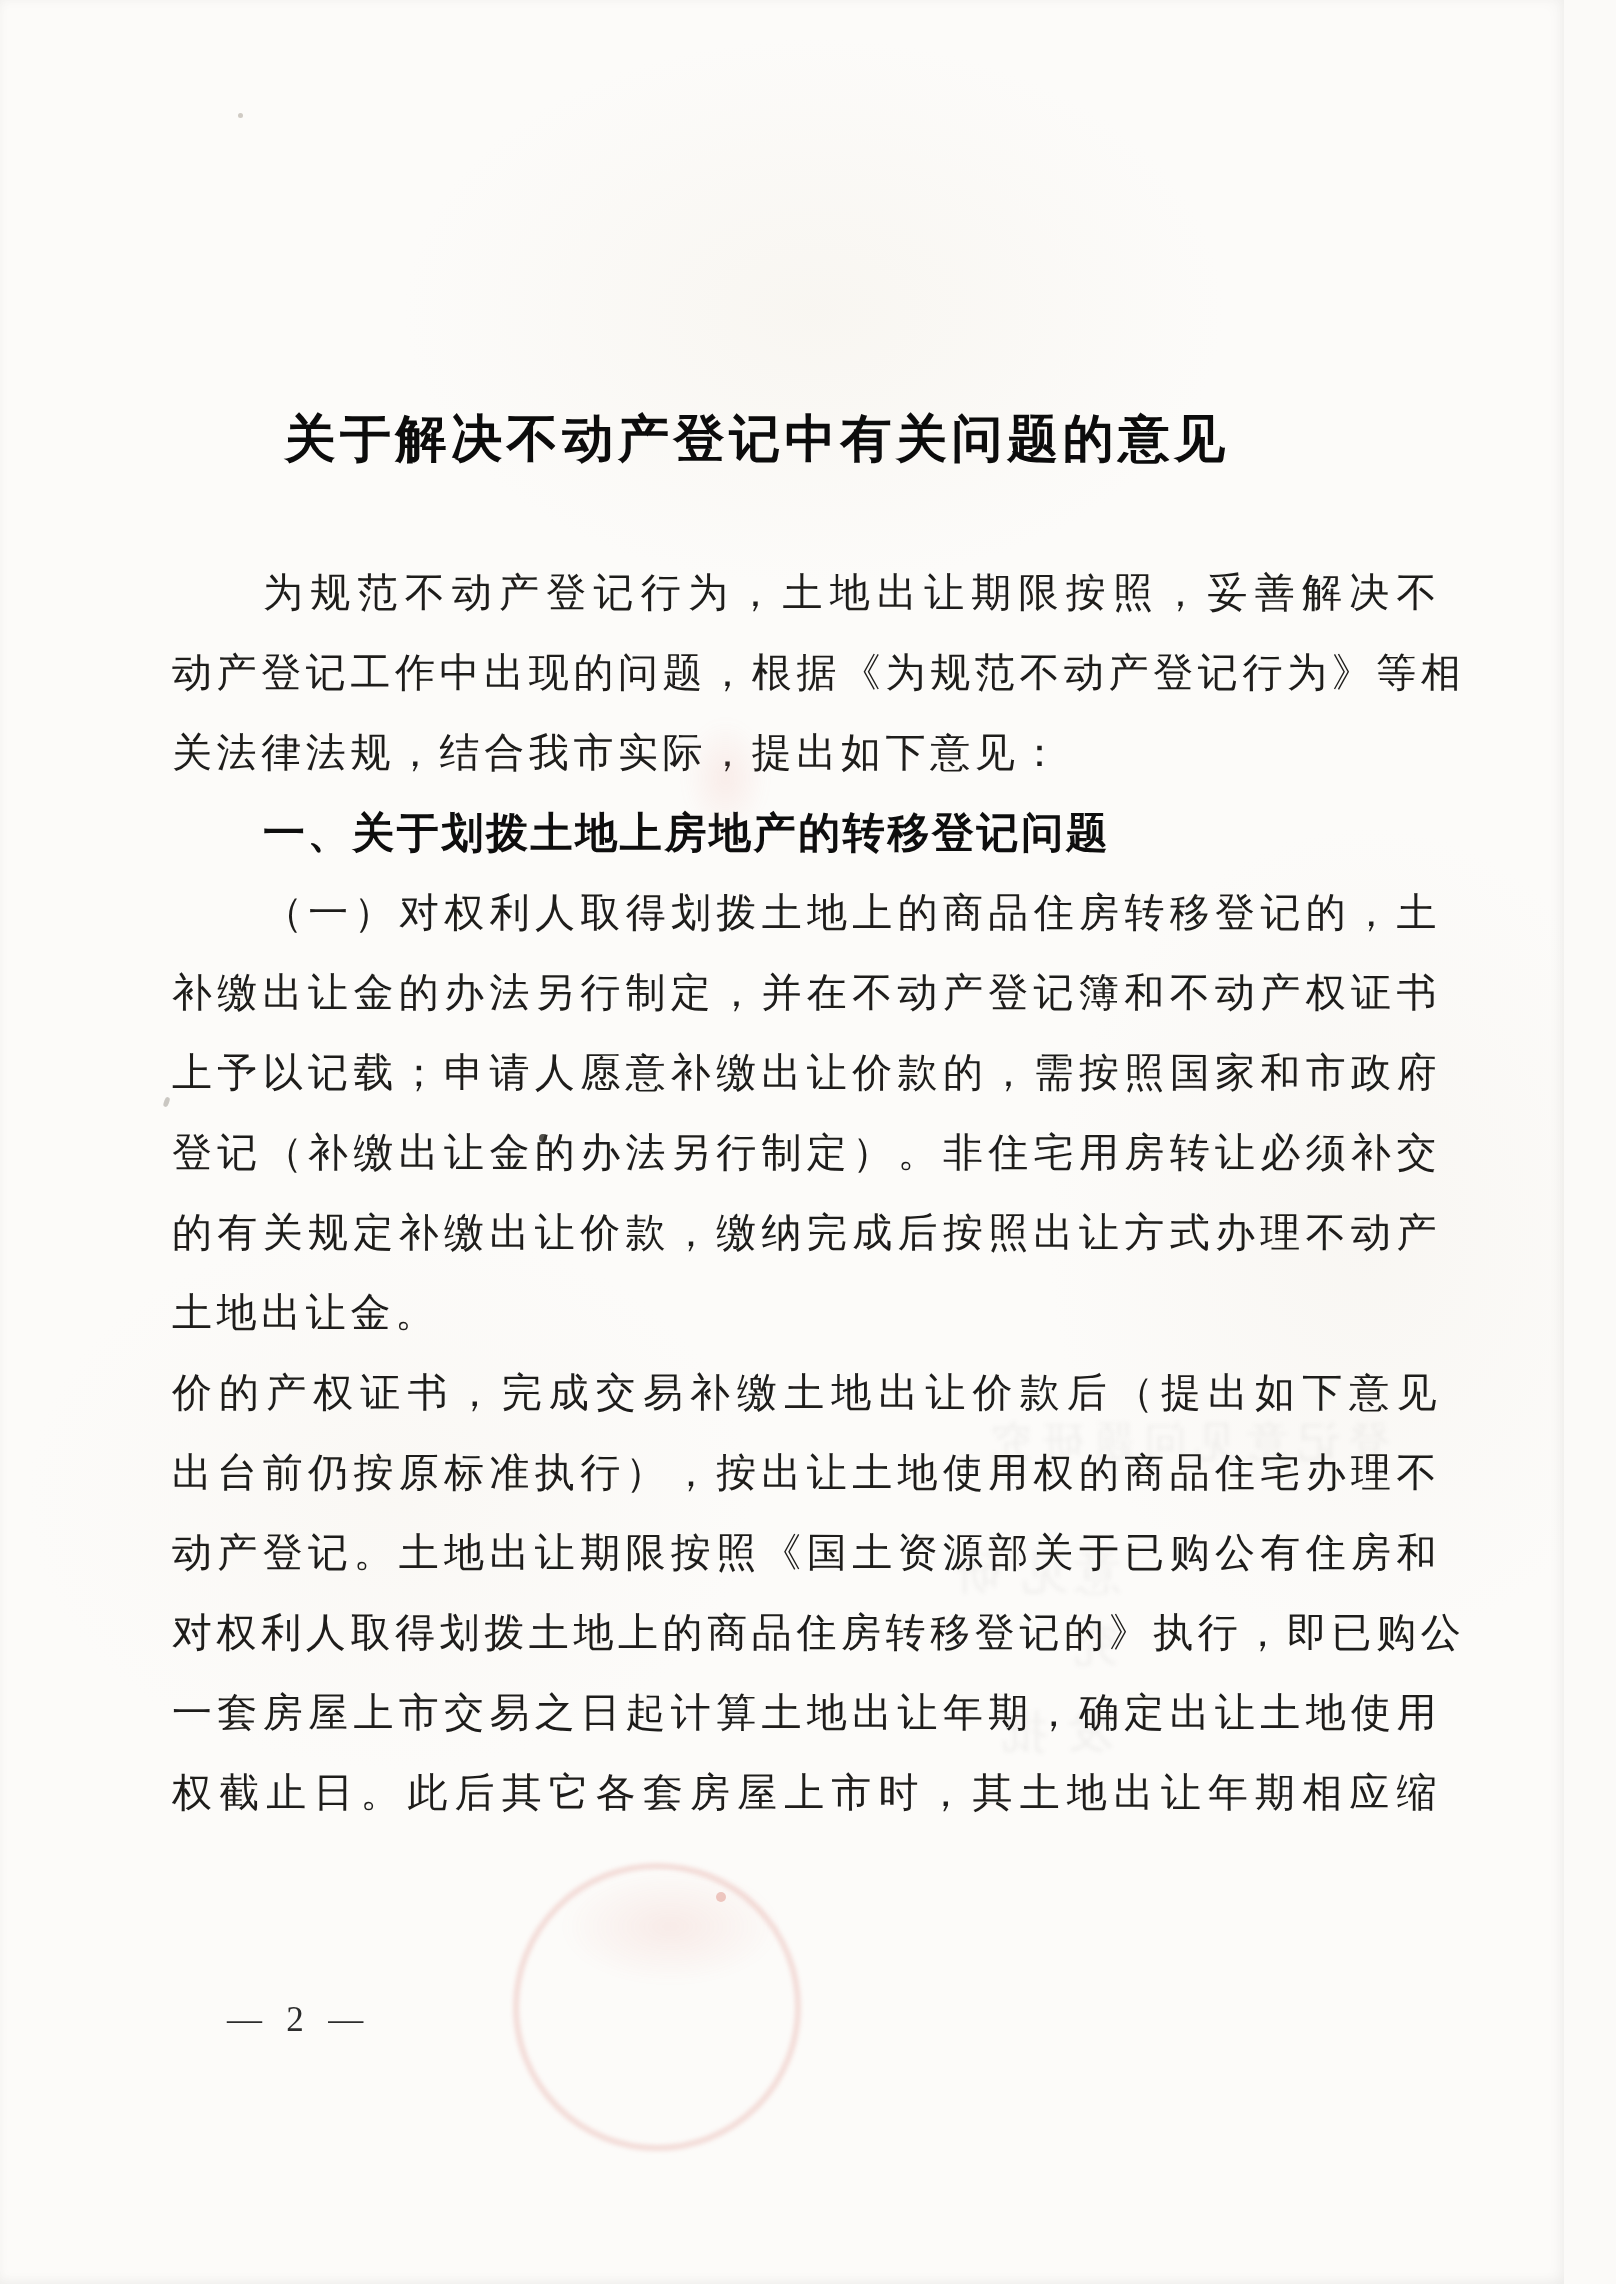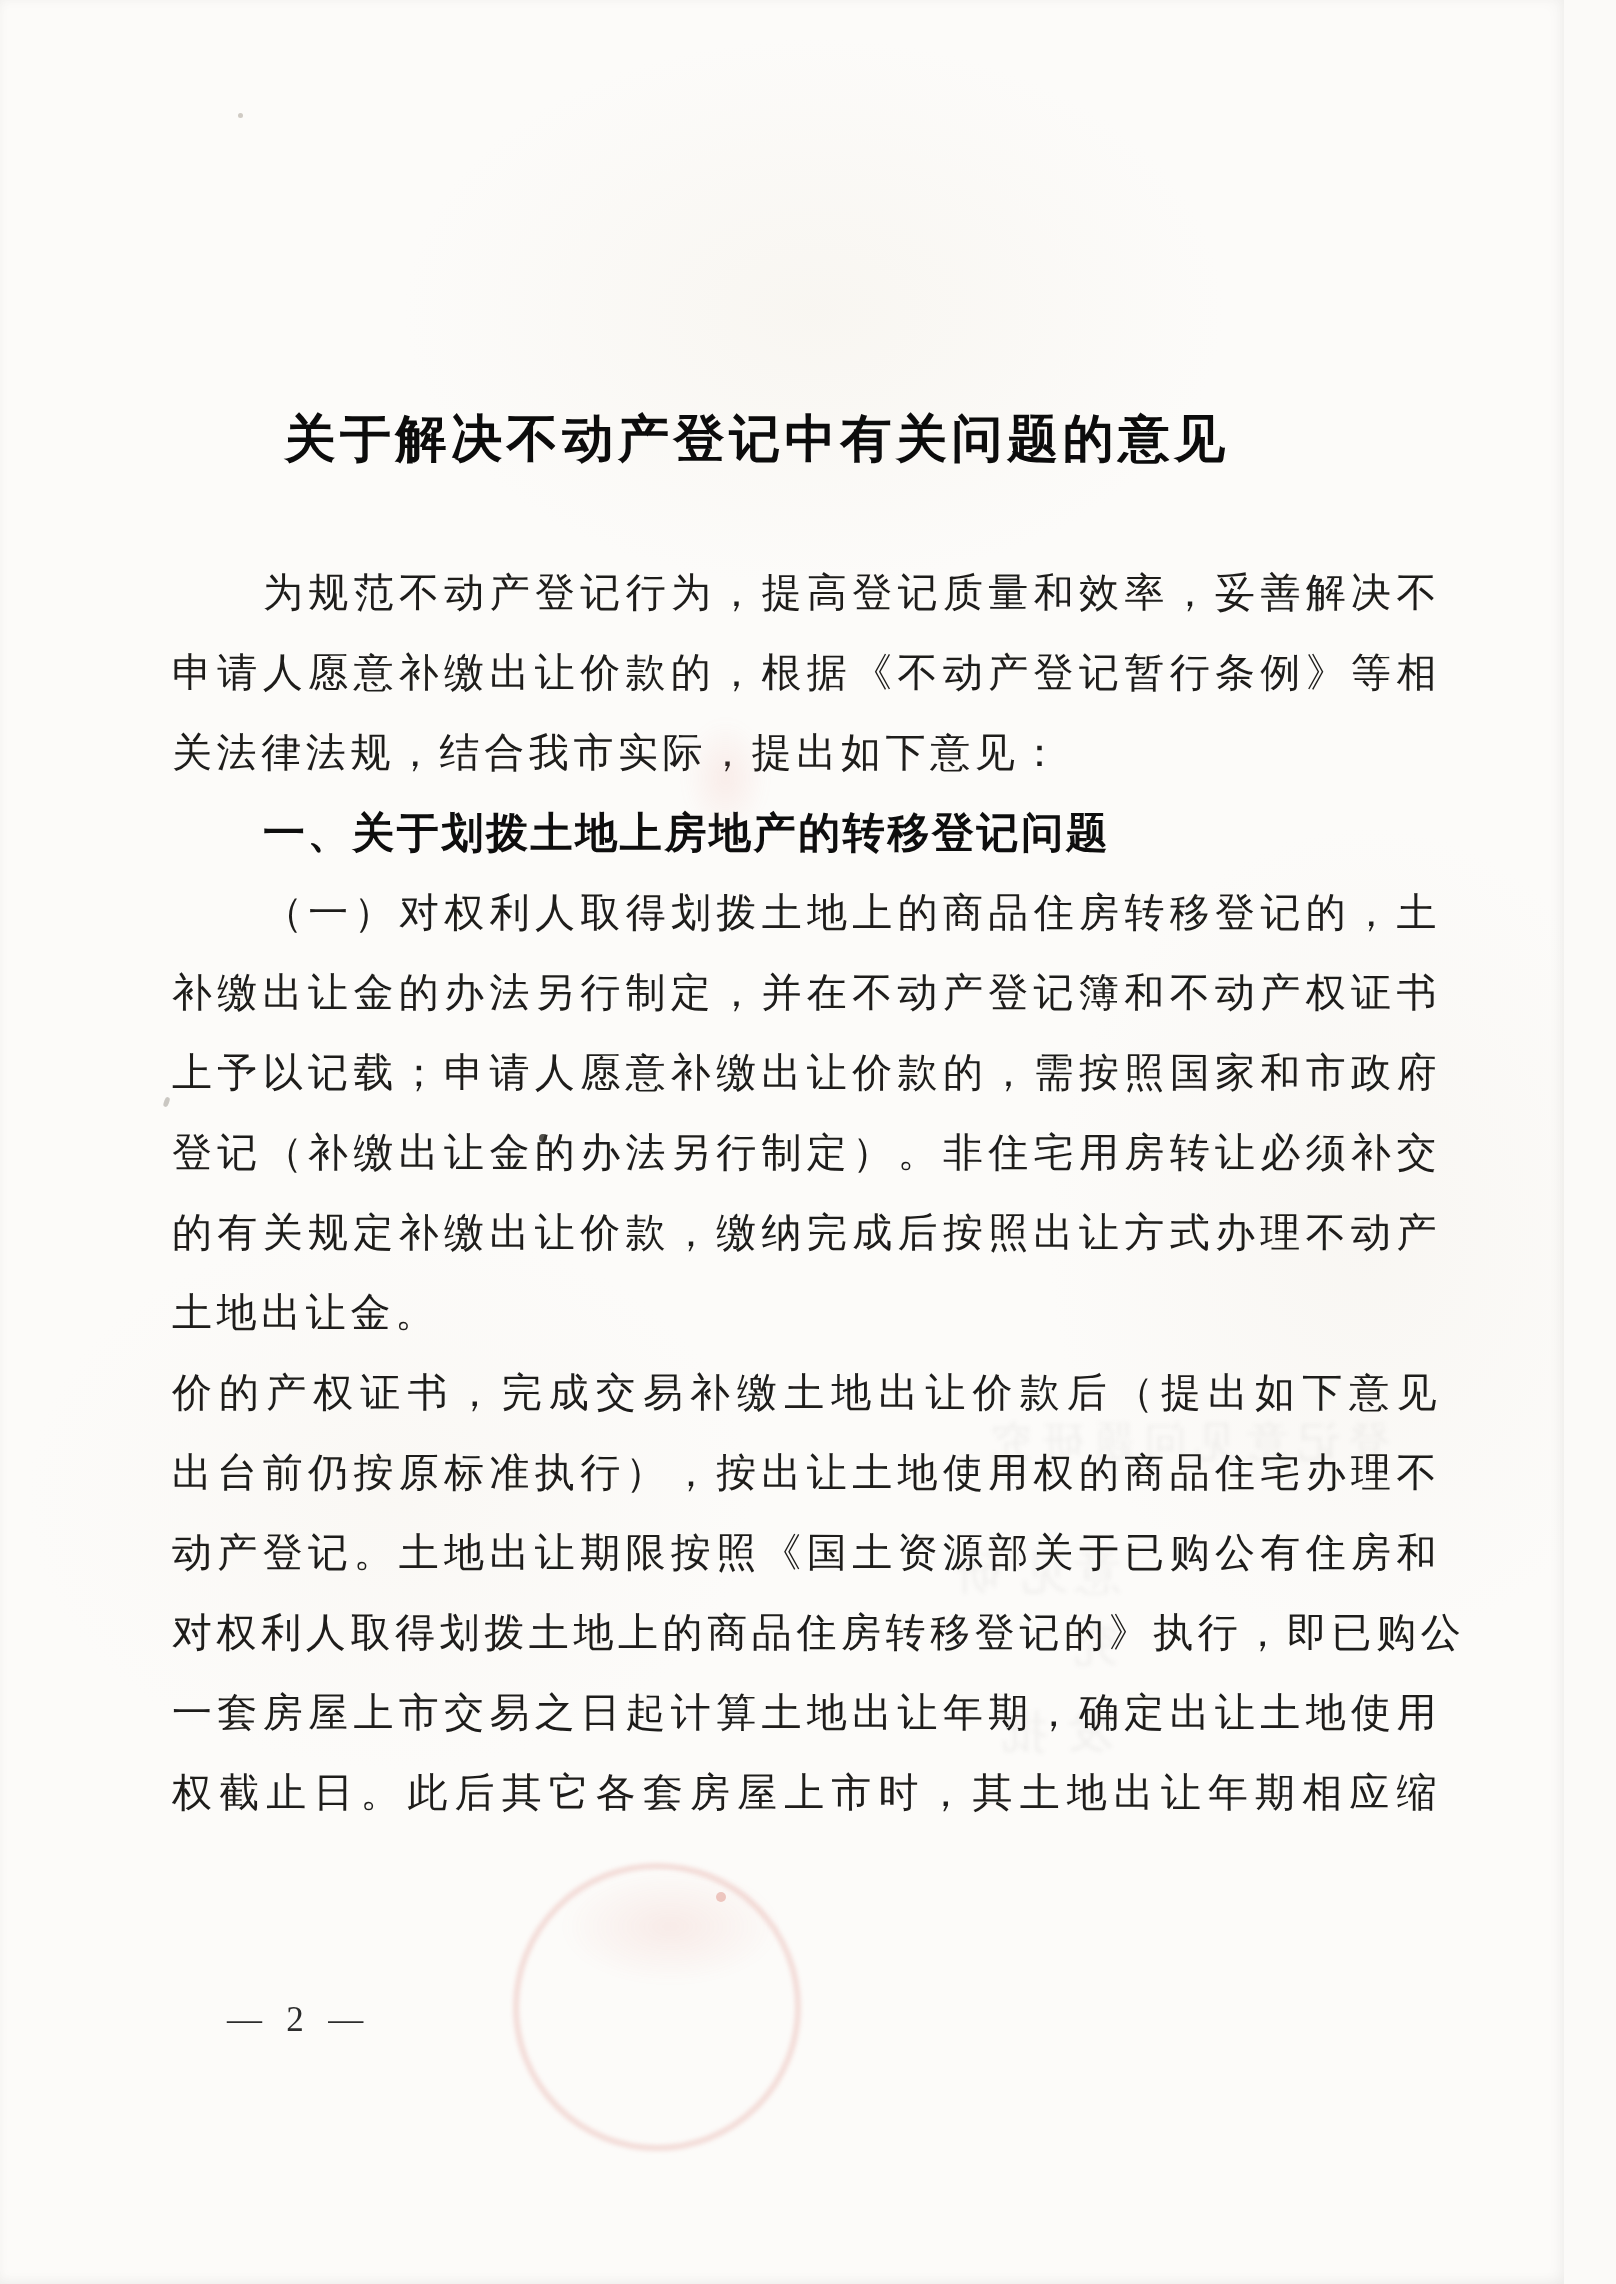--- a/index.html
+++ b/index.html
@@ -168,22 +168,22 @@
 </style>
 </head>
 <body>
 
 <div class="page">
 
   <div class="doc-title">关于解决不动产登记中有关问题的意见</div>
 
   <div class="text-block">
 
-    <div class="line indent">为规范不动产登记行为，提高登记质量和效率，妥善解决不</div>
-    <div class="line">申请人愿意补缴出让价款的，根据《不动产登记暂行条例》等相</div>
+    <div class="line indent">为规范不动产登记行为，土地出让期限按照，妥善解决不</div>
+    <div class="line">动产登记工作中出现的问题，根据《为规范不动产登记行为》等相</div>
     <div class="line short">关法律法规，结合我市实际，提出如下意见：</div>
 
     <div class="line heading indent">一、关于划拨土地上房地产的转移登记问题</div>
 
     <div class="line indent">（一）对权利人取得划拨土地上的商品住房转移登记的，土</div>
     <div class="line">补缴出让金的办法另行制定，并在不动产登记簿和不动产权证书</div>
     <div class="line">上予以记载；申请人愿意补缴出让价款的，需按照国家和市政府</div>
     <div class="line">登记（补缴出让金的办法另行制定）。非住宅用房转让必须补交</div>
     <div class="line">的有关规定补缴出让价款，缴纳完成后按照出让方式办理不动产</div>
     <div class="line short">土地出让金。</div>

